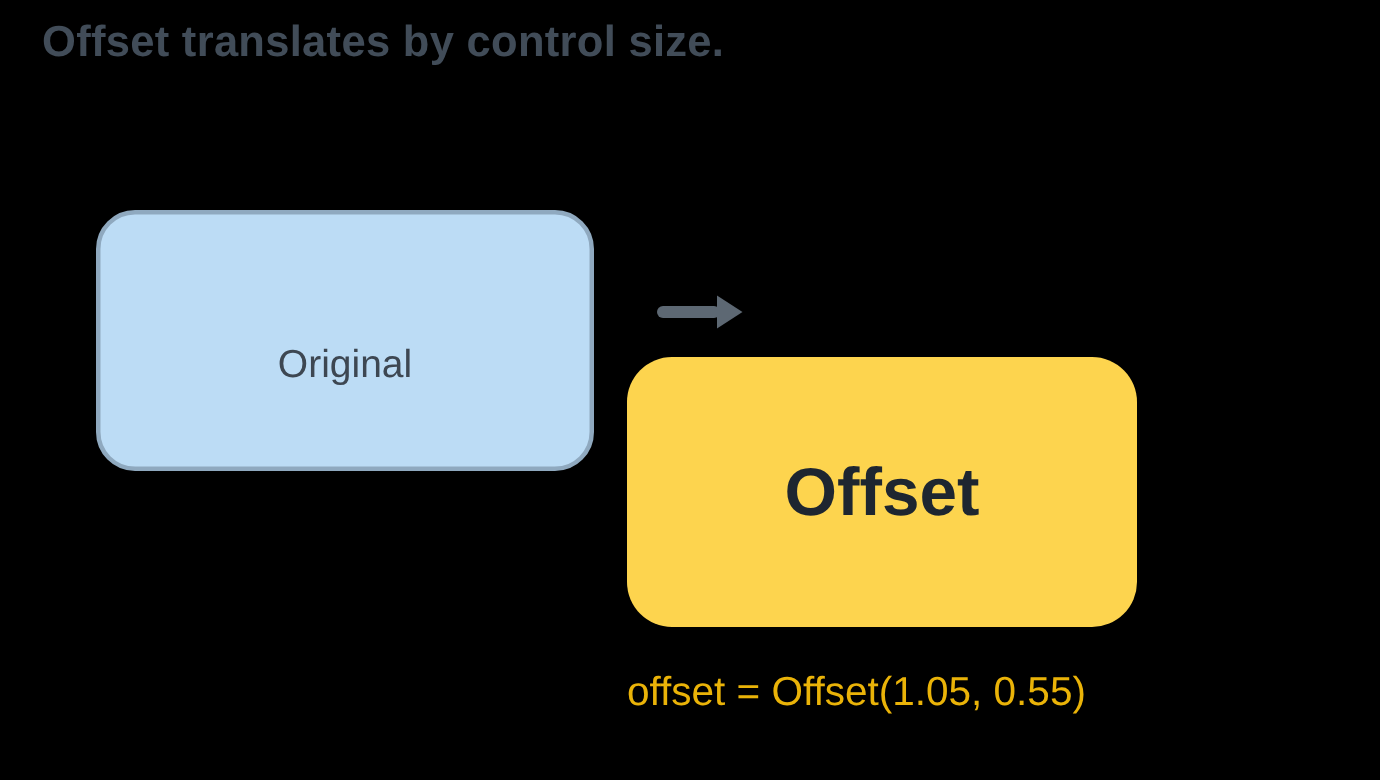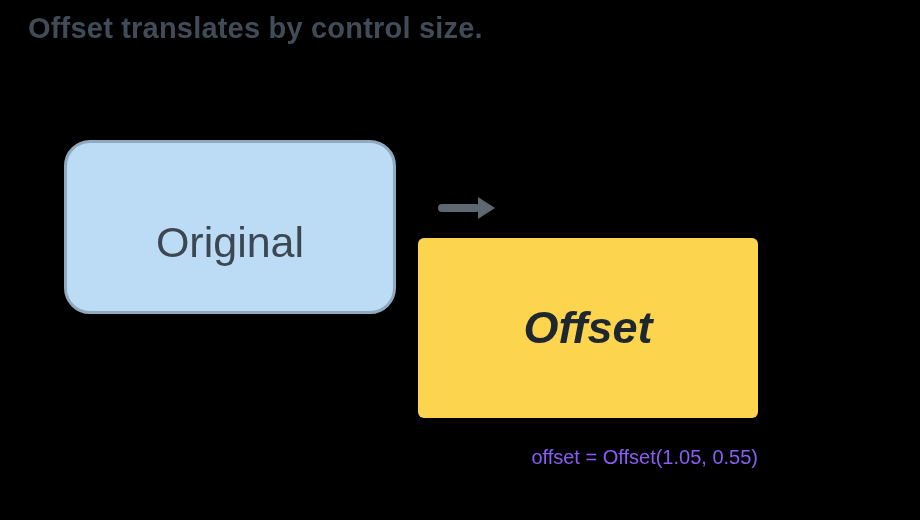--- a/index.html
+++ b/index.html
@@ -36,33 +36,32 @@
   .box-original {
     left: 64px;
     top: 140px;
     width: 332px;
     height: 174px;
     background: #bcdcf5;
     border: 3px solid #8fa9bf;
     border-radius: 26px;
   }
   .box-original .box-label {
-    font-size: 43px;
+    font-size: 26px;
     font-weight: 400;
     color: #3d4752;
     margin-top: 31px;
   }
   .box-offset {
     left: 418px;
     top: 238px;
     width: 340px;
     height: 180px;
     background: #fdd44e;
-    border-radius: 6px;
-    font-style: italic;
+    border-radius: 30px;
   }
   .box-offset .box-label {
     font-size: 45px;
     font-weight: 800;
     color: #1e2630;
   }
   .arrow {
     position: absolute;
     left: 438px;
     top: 197px;
@@ -83,24 +82,24 @@
     margin-left: -2px;
     border-top: 11px solid transparent;
     border-bottom: 11px solid transparent;
     border-left: 17px solid #5d6873;
   }
   .caption {
     position: absolute;
     left: 418px;
     top: 446px;
     width: 340px;
-    text-align: right;
-    font-size: 20px;
+    text-align: left;
+    font-size: 27px;
     font-weight: 500;
-    color: #8b5cf6;
+    color: #eab308;
     white-space: nowrap;
   }
 </style>
 </head>
 <body>
 
 <div class="canvas">
 
   <div class="title">Offset translates by control size.</div>
 

